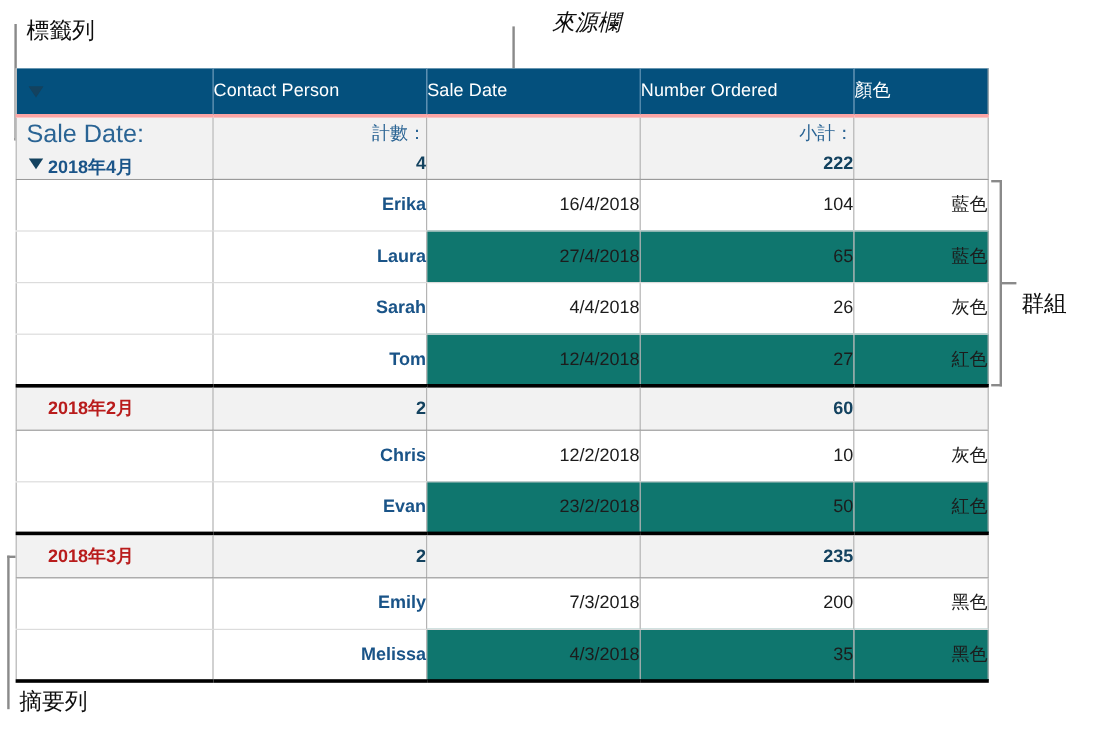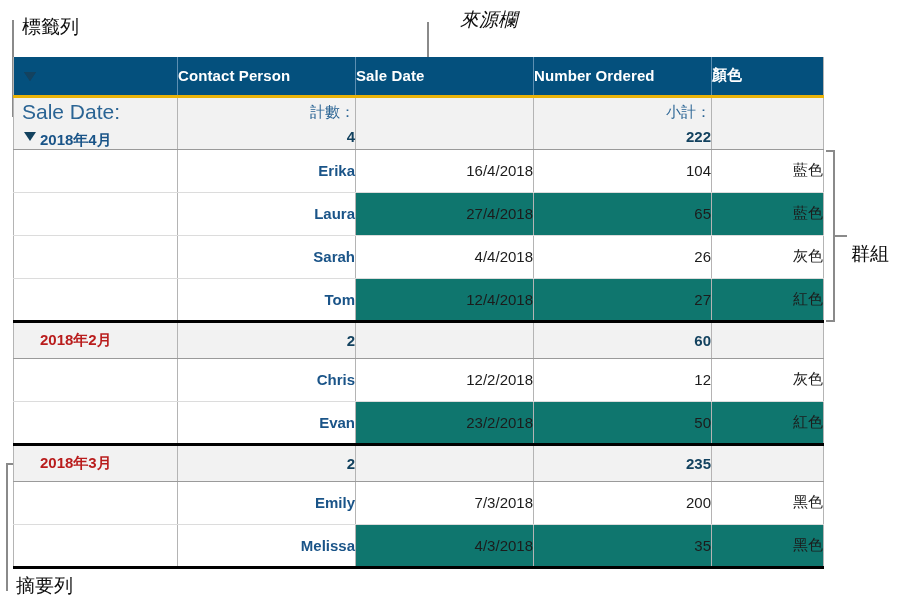--- a/index.html
+++ b/index.html
@@ -42,26 +42,26 @@
   col.c0{width:164px;}
   col.c1{width:178px;}
   col.c2{width:178px;}
   col.c3{width:178px;}
   col.c4{width:112px;}
 
   
   .hdr td{
     background:#04507d;
     color:#ffffff;
-    font-weight:bold;
+    font-weight:normal;
     font-size:15px;
     height:39px;
     padding:0 9px;
     border-right:1px solid #5d8fb2;
-    border-bottom:3px solid #eab308;
+    border-bottom:3px solid #fca5a5;
     letter-spacing:0.1px;
   }
   .hdr td:last-child{border-right:none;}
   .hdr td.blank{border-right:1px solid #5d8fb2;}
 
   
   .grp-first td{
     background:#f2f2f2;
     height:53px;
     border-right:1px solid #b4b4b4;
@@ -246,21 +246,21 @@
           <td class="namecell"><span class="tri" style="left: 10px; top: 15px;"></span><span class="gname">2018年2月</span></td>
           <td class="cnt">2</td>
           <td></td>
           <td class="num">60</td>
           <td></td>
         </tr>
         <tr class="row">
           <td></td>
           <td class="person">Chris</td>
           <td class="date sh">12/2/2018</td>
-          <td class="num sh">12</td>
+          <td class="num sh">10</td>
           <td class="sh">灰色</td>
         </tr>
         <tr class="row alt last">
           <td></td>
           <td class="person">Evan</td>
           <td class="date sh">23/2/2018</td>
           <td class="num sh">50</td>
           <td class="sh">紅色</td>
         </tr>
         <tr class="grp grp-top">

